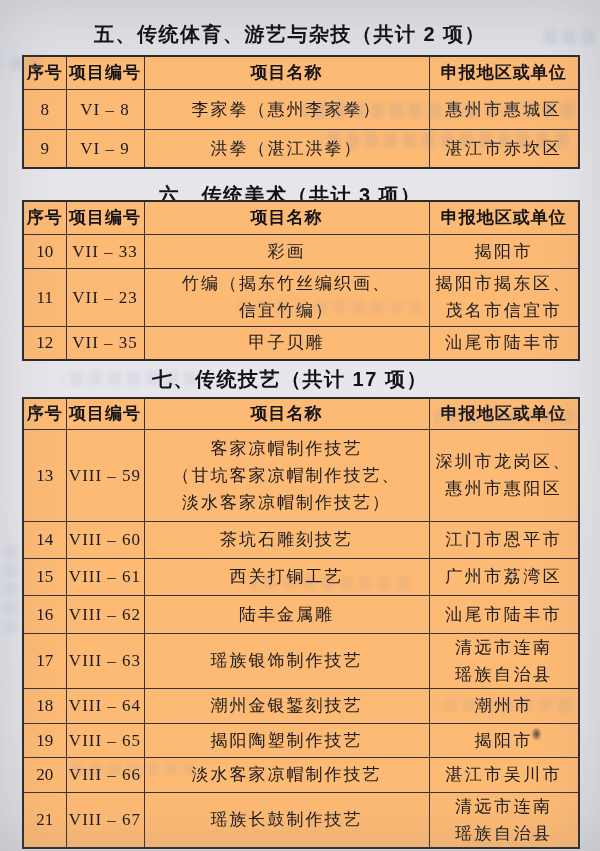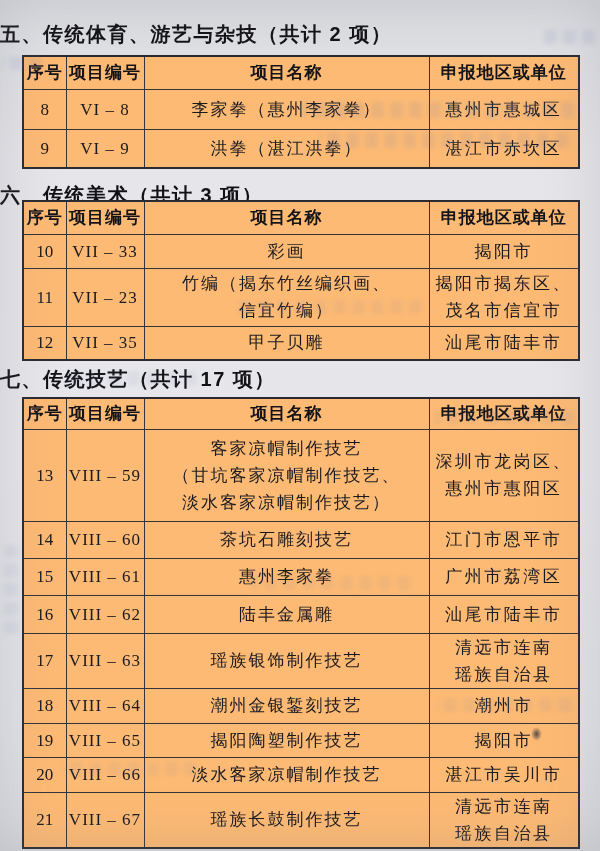--- a/index.html
+++ b/index.html
@@ -10,21 +10,21 @@
     background:linear-gradient(180deg,#dcdde1 0%,#e6e6ea 18%,#e7e7eb 55%,#e2e3e7 85%,#d9dade 100%);
     font-family:"Liberation Serif","DejaVu Serif",serif;
     color:#17171a;
   }
   .vignette{
     position:absolute;inset:0;pointer-events:none;
     box-shadow:inset 0 0 60px rgba(120,120,135,0.25);
   }
   .section-title{
     position:absolute;left:0;width:580px;
-    text-align:left;
+    text-align:center;
     font-family:"Liberation Sans","DejaVu Sans",sans-serif;
     font-weight:700;
     font-size:20px;
     letter-spacing:1.5px;
     color:#121216;
   }
   table.doc-table{
     position:absolute;left:22px;
     width:556px;
     table-layout:fixed;
@@ -187,21 +187,21 @@
   </tr>
   <tr class="r37">
     <td class="c-serial">14</td>
     <td class="c-code">VIII – 60</td>
     <td class="c-name">茶坑石雕刻技艺</td>
     <td class="c-region">江门市恩平市</td>
   </tr>
   <tr class="r37">
     <td class="c-serial">15</td>
     <td class="c-code">VIII – 61</td>
-    <td class="c-name">惠州李家拳</td>
+    <td class="c-name">西关打铜工艺</td>
     <td class="c-region">广州市荔湾区</td>
   </tr>
   <tr class="r38">
     <td class="c-serial">16</td>
     <td class="c-code">VIII – 62</td>
     <td class="c-name">陆丰金属雕</td>
     <td class="c-region">汕尾市陆丰市</td>
   </tr>
   <tr class="r51">
     <td class="c-serial">17</td>

